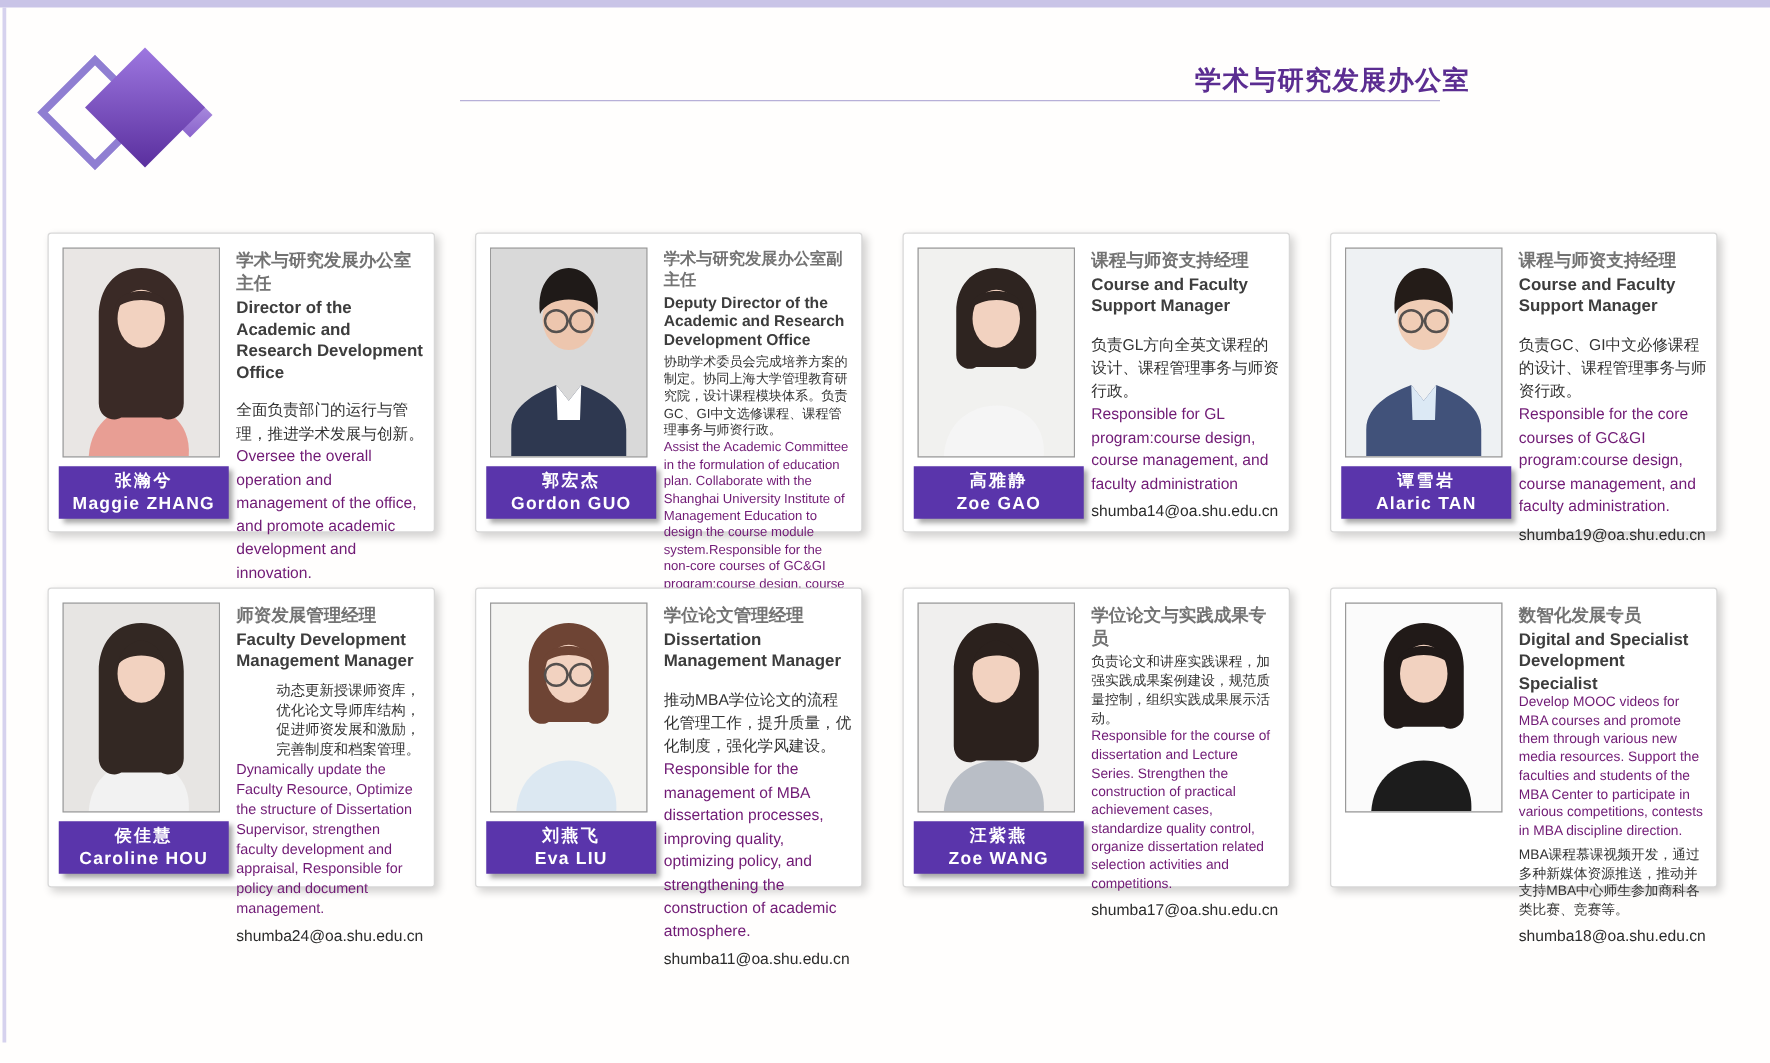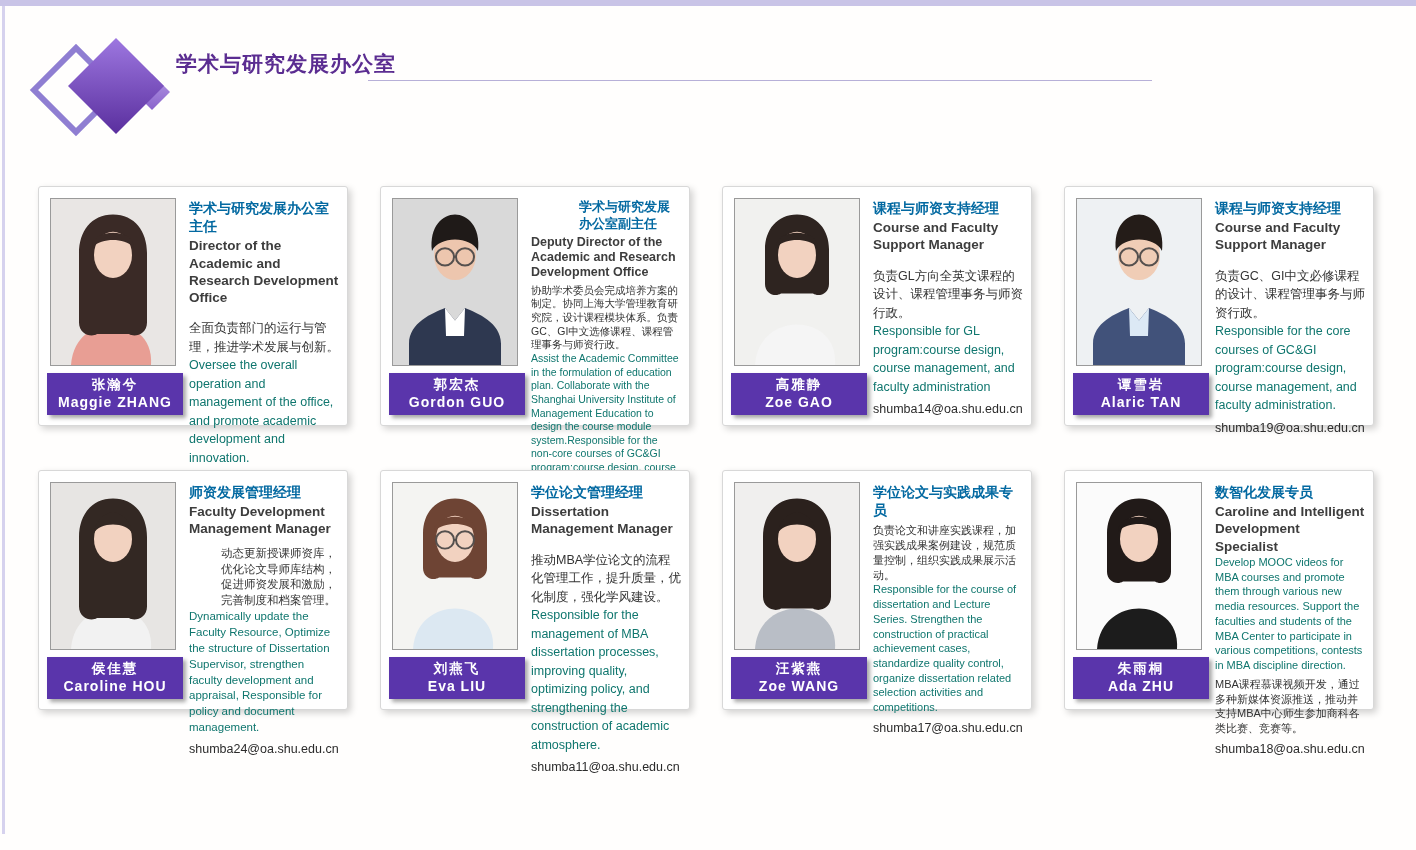--- a/index.html
+++ b/index.html
@@ -5,21 +5,21 @@
   * { margin:0; padding:0; box-sizing:border-box; }
   html,body { width:1416px; height:850px; background:#fff; overflow:hidden;
     font-family:"Liberation Sans","DejaVu Sans",sans-serif; }
   .slide { position:relative; width:1416px; height:850px; background:#fffefd; }
 
   
   .top-strip { position:absolute; left:0; top:0; width:1416px; height:6px; background:#c9c4e7; }
   .left-strip { position:absolute; left:2px; top:6px; width:3px; height:828px; background:#d6d2ee; }
 
   
-  .header { position:absolute; left:0; top:0; width:1141px; height:150px; }
+  .header { position:absolute; left:0; top:0; width:1141px; height:150px;text-align:right; }
   .logo { position:absolute; left:24px; top:28px; }
   .title-block { position:absolute; left:176px; top:50px; width:1000px; }
   .title-cn-main { font-size:21px; font-weight:bold; color:#5b2d91; letter-spacing:1px; }
   .title-divider { position:absolute; left:192px; top:30px; width:784px; height:1px; background:#b7b0d8; }
   .title-en-main { margin-top:7px; font-size:22px; font-weight:bold; color:#5b2d91; letter-spacing:0.5px; }
 
   
   .grid { position:absolute; left:38px; top:186px; display:grid;
     grid-template-columns:repeat(4,310px); grid-auto-rows:240px; column-gap:32px; row-gap:44px; }
   .card { background:#fff; border:1px solid #d8d8d8; border-radius:3px;
@@ -27,32 +27,32 @@
   .left-col { width:126px; flex:0 0 126px; display:flex; flex-direction:column; }
   .photo { width:126px; height:168px; border:1px solid #9a9a9a; background:#eee; overflow:hidden; }
   .photo svg { display:block; width:100%; height:100%; }
   .badge { width:136px; margin-left:-3px; margin-top:7px; background:#5a35ab;
     box-shadow:3px 3px 4px rgba(0,0,0,0.35); color:#fff; text-align:center;
     padding:3px 2px 4px 2px; }
   .badge .b-cn { font-size:13.5px; font-weight:bold; letter-spacing:2px; line-height:1.3; }
   .badge .b-en { font-size:14px; font-weight:bold; letter-spacing:1px; line-height:1.25; }
 
   .right-col { flex:1; margin-left:13px; display:flex; flex-direction:column; padding-top:1px; min-width:0; }
-  .t-cn { font-size:14px; font-weight:bold; color:#0369a1; line-height:1.3; }
+  .t-cn { font-size:14px; font-weight:bold; color:#737373; line-height:1.3; }
   .t-en { font-size:13.5px; font-weight:bold; color:#3d3d3d; line-height:1.28; margin-top:2px; }
   .desc-cn { margin-top:13px; font-size:12.5px; color:#333; line-height:1.48; }
-  .desc-en { font-size:12.5px; color:#0f766e; line-height:1.48; }
+  .desc-en { font-size:12.5px; color:#701a75; line-height:1.48; }
   .email { margin-top:auto; font-size:12.5px; color:#2b2b2b; padding-top:6px; white-space:nowrap; }
 
   
   .c-md .desc-cn, .c-md .desc-en { font-size:11.5px; line-height:1.38; }
   .c-md .desc-cn { margin-top:8px;margin-left:32px; }
   .c-sm .desc-cn, .c-sm .desc-en { font-size:11px; line-height:1.34; }
   .c-sm .desc-cn { margin-top:4px; }
-  .c-xs .t-cn { font-size:13px;margin-left:48px; }
+  .c-xs .t-cn { font-size:13px; }
   .c-xs .t-en { font-size:12.5px; line-height:1.2; }
   .c-xs .desc-cn, .c-xs .desc-en { font-size:10.5px; line-height:1.3; }
   .c-xs .desc-cn { margin-top:4px; }
 </style>
 </head>
 <body>
 
 <div class="slide">
   <div class="top-strip"></div>
   <div class="left-strip"></div>
@@ -274,28 +274,24 @@
       <div class="left-col">
         <div class="photo">
           <svg viewBox="0 0 124 172" preserveAspectRatio="none">
             <rect width="124" height="172" fill="#fbfbfb"></rect>
             <path d="M20 172 C22 142 44 130 62 130 C80 130 102 142 100 172 Z" fill="#1c1c1c"></path>
             <path d="M62 16 C42 16 30 32 30 52 L30 92 C30 102 40 106 46 102 L78 102 C84 106 94 102 94 92 L94 52 C94 32 82 16 62 16 Z" fill="#211a18"></path>
             <ellipse cx="62" cy="58" rx="19" ry="24" fill="#f2d2c0"></ellipse>
             <path d="M41 50 C41 30 83 30 83 50 C72 40 52 40 41 50 Z" fill="#211a18"></path>
           </svg>
         </div>
-        <div class="badge">
-          <div class="b-cn">朱雨桐</div>
-          <div class="b-en">Ada ZHU</div>
-        </div>
       </div>
       <div class="right-col">
         <div class="t-cn">数智化发展专员</div>
-        <div class="t-en">Caroline and Intelligent Development Specialist</div>
+        <div class="t-en">Digital and Specialist Development Specialist</div>
         <p class="desc desc-en">Develop MOOC videos for MBA courses and promote them through various new media resources. Support the faculties and students of the MBA Center to participate in various competitions, contests in MBA discipline direction.</p>
         <p class="desc desc-cn">MBA课程慕课视频开发，通过多种新媒体资源推送，推动并支持MBA中心师生参加商科各类比赛、竞赛等。</p>
         <div class="email">shumba18@oa.shu.edu.cn</div>
       </div>
     </article>
 
   </div>
 </div>
 
 </body></html>

